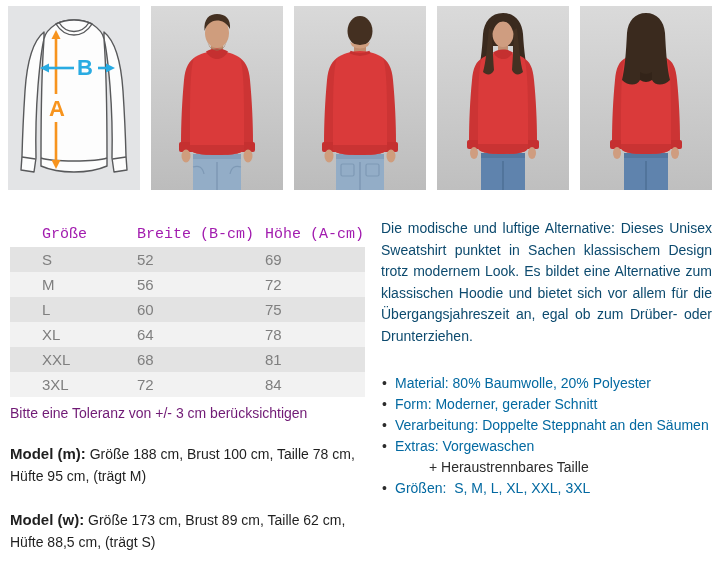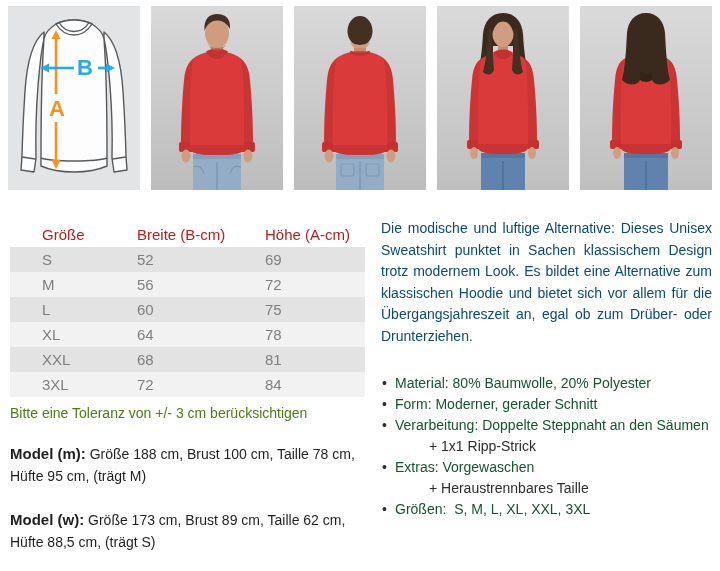--- a/index.html
+++ b/index.html
@@ -8,33 +8,33 @@
   
   .gallery{position:absolute;left:8px;top:6px;width:704px;height:184px;display:flex;gap:11px;}
   .tile{flex:1;height:184px;overflow:hidden;}
   .tile svg{display:block;width:100%;height:100%;}
   
   .left-col{position:absolute;left:10px;top:222px;width:355px;}
   table.sizes{border-collapse:collapse;table-layout:fixed;width:355px;}
   table.sizes td,table.sizes th{height:25px;padding:0;font-weight:400;text-align:left;
         font-size:15px;vertical-align:middle;white-space:nowrap;}
   table.sizes td:first-child,table.sizes th:first-child{padding-left:32px;}
-  table.sizes thead th{color:#b91c1c;background:#fff;}
+  table.sizes thead th{color:#a21caf;background:#fff;font-family:Liberation Mono, monospace;}
   table.sizes tbody td{color:#7f7f7f;}
   table.sizes tbody tr:nth-child(odd){background:#e3e3e3;}
   table.sizes tbody tr:nth-child(even){background:#f2f2f2;}
-  .tolerance{margin-top:8px;font-size:14px;color:#4d7c0f;}
+  .tolerance{margin-top:8px;font-size:14px;color:#701a75;}
   .model-block{margin-top:22px;font-size:14px;line-height:22px;color:#1f1f1f;}
   .model-block b{font-size:15px;margin-top:17px;}
   
   .right-col{position:absolute;left:381px;top:218px;width:331px;}
   .desc{font-size:14px;line-height:21.5px;color:#0c4a6e;text-align:justify;}
   .bullets{margin-top:26px;}
   .bullet{position:relative;padding-left:14px;font-size:14px;line-height:21px;
-          color:#14532d;white-space:pre-wrap;}
+          color:#0369a1;white-space:pre-wrap;}
   .bullet::before{content:"\2022";position:absolute;left:1px;top:0;color:#2c2c2c;}
   .bullet-sub{padding-left:48px;font-size:14px;line-height:21px;color:#2c2c2c;white-space:pre-wrap;}
 </style>
 </head>
 <body>
 
 <div class="page">
 
   <div class="gallery">
 
@@ -265,20 +265,19 @@
     </div>
   </div>
 
   <div class="right-col">
     <div class="desc">Die modische und luftige Alternative: Dieses Unisex Sweatshirt punktet in Sachen klassischem Design trotz modernem Look. Es bildet eine Alternative zum klassischen Hoodie und bietet sich vor allem für die Übergangsjahreszeit an, egal ob zum Drüber- oder Drunterziehen.</div>
 
     <div class="bullets">
       <div class="bullet">Material: 80% Baumwolle, 20% Polyester</div>
       <div class="bullet">Form: Moderner, gerader Schnitt</div>
       <div class="bullet">Verarbeitung: Doppelte Steppnaht an den Säumen</div>
-      <div class="bullet-sub">+ 1x1 Ripp-Strick</div>
       <div class="bullet">Extras: Vorgewaschen</div>
       <div class="bullet-sub">+ Heraustrennbares Taille</div>
       <div class="bullet">Größen:  S, M, L, XL, XXL, 3XL</div>
     </div>
   </div>
 
 </div>
 
 </body></html>

